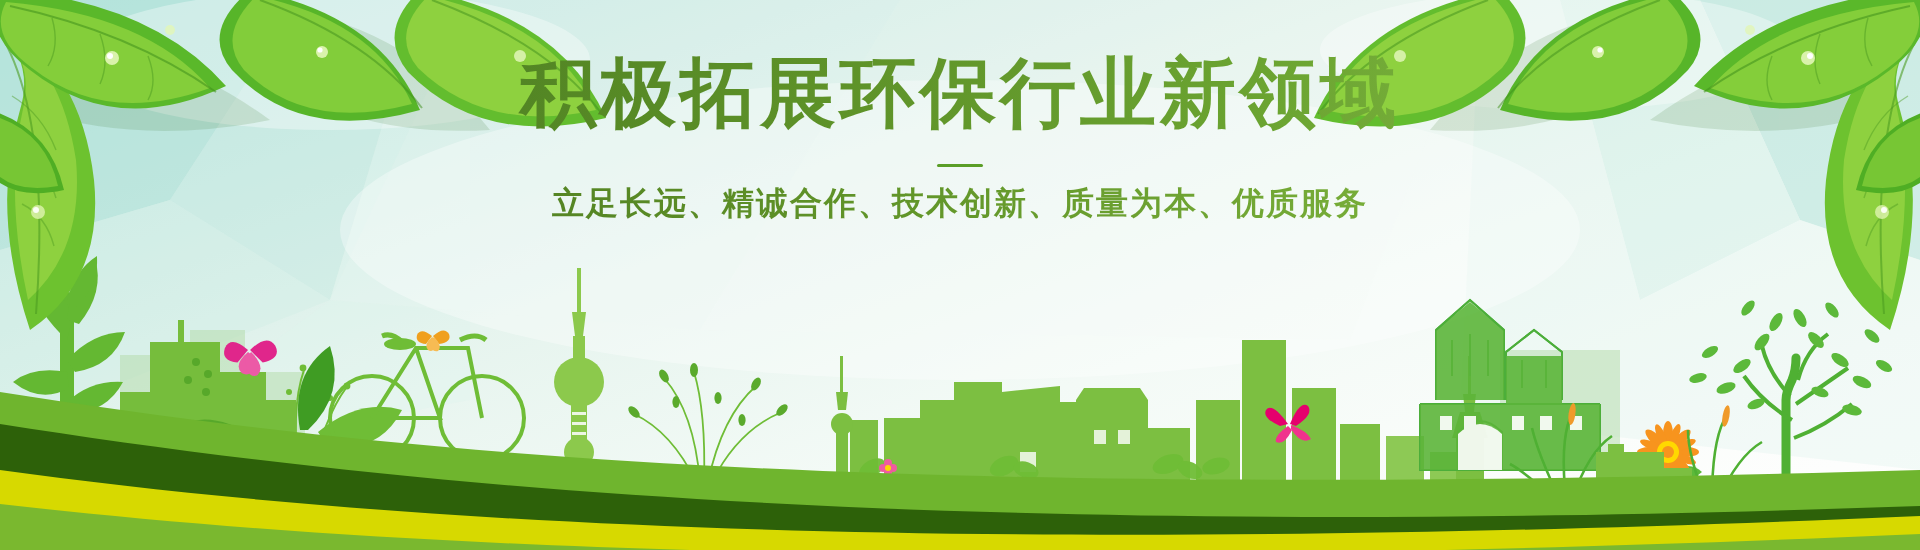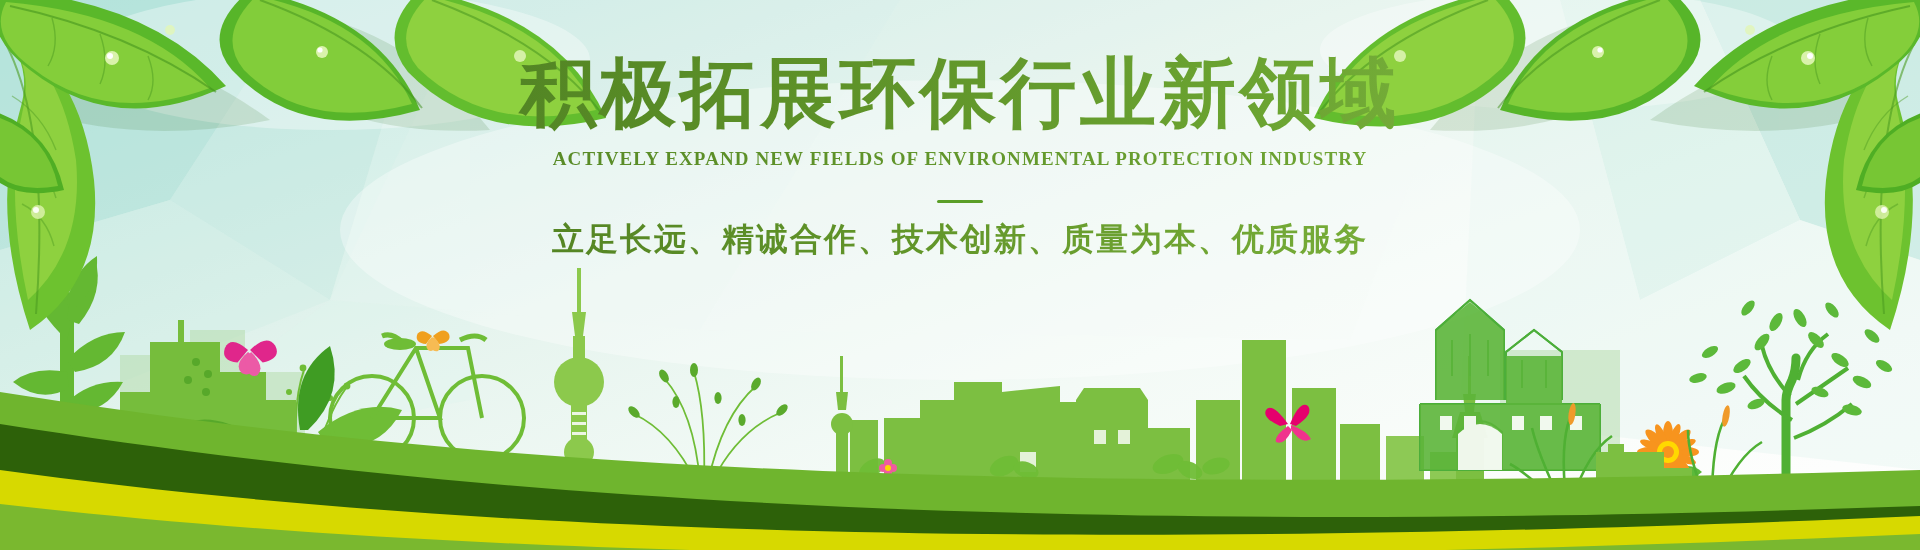--- a/index.html
+++ b/index.html
@@ -482,20 +482,19 @@
         <circle cx="520" cy="56" r="6" fill="#e2f6b8" opacity="0.85"></circle>
 
         <path d="M-10 110 q60 18 74 80 q-64 14 -86 -34 Z" fill="#4fae24"></path>
         <path d="M-6 116 q52 16 64 70 q-56 10 -74 -30 Z" fill="#77c634"></path>
       </g>
     </svg>
   </div>
 
   <div id="text-block">
     <div id="main-title">积极拓展环保行业新领域</div>
-    <div id="subtitle-en">ACTIVELY EXPAND NEW FIELDS OF ENVIRONMENTAL PROTECTION INDUSTRY</div>
     <div id="divider-wrap">
       <span id="divider"></span>
     </div>
     <div id="tagline">立足长远、精诚合作、技术创新、质量为本、优质服务</div>
   </div>
 
 </div>
 
 </body></html>

